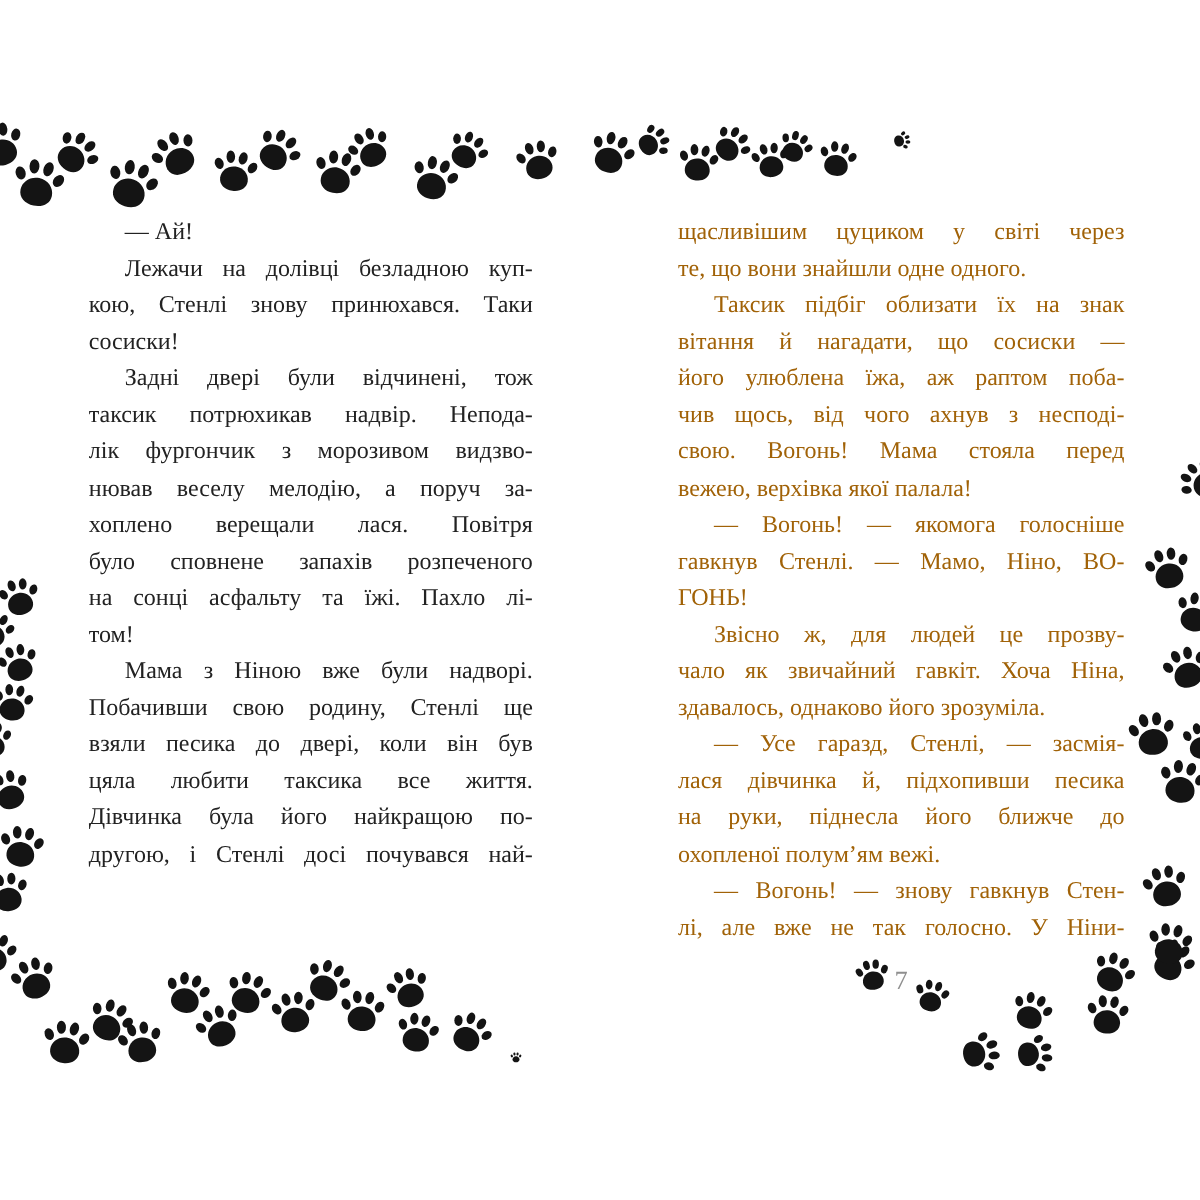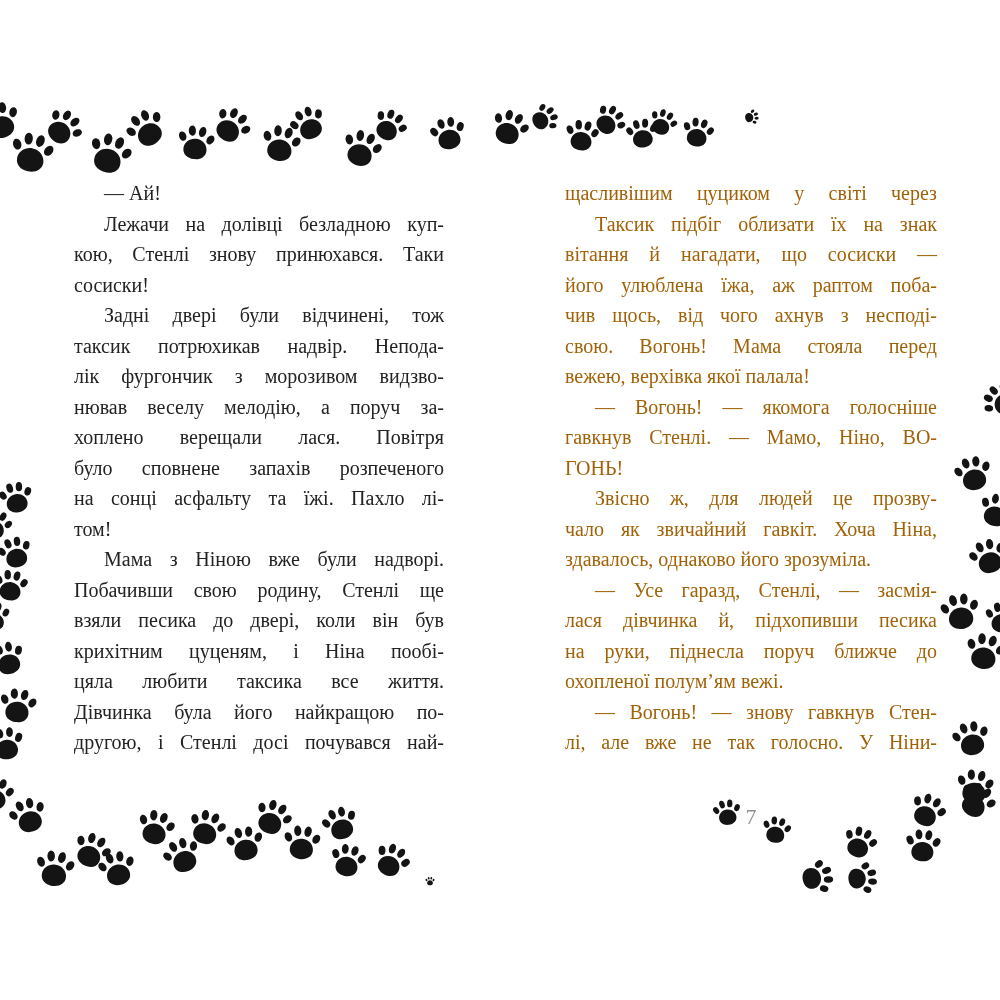--- a/index.html
+++ b/index.html
@@ -243,40 +243,40 @@
       <div class="line">таксик потрюхикав надвір. Непода-</div>
       <div class="line">лік фургончик з морозивом видзво-</div>
       <div class="line">нював веселу мелодію, а поруч за-</div>
       <div class="line">хоплено верещали лася. Повітря</div>
       <div class="line">було сповнене запахів розпеченого</div>
       <div class="line">на сонці асфальту та їжі. Пахло лі-</div>
       <div class="line end">том!</div>
       <div class="line indent">Мама з Ніною вже були надворі.</div>
       <div class="line">Побачивши свою родину, Стенлі ще</div>
       <div class="line">взяли песика до двері, коли він був</div>
-      <div class="line">крихітним цуценям, і Ніна пообі-</div>
       <div class="line">цяла любити таксика все життя.</div>
       <div class="line">Дівчинка була його найкращою по-</div>
       <div class="line">другою, і Стенлі досі почувався най-</div>
     </div>
   <div id="right-col" class="col" style="color: #a16207;">
       <div class="line">щасливішим цуциком у світі через</div>
+      <div class="line end">те, що вони знайшли одне одного.</div>
       <div class="line indent">Таксик підбіг облизати їх на знак</div>
       <div class="line">вітання й нагадати, що сосиски —</div>
       <div class="line">його улюблена їжа, аж раптом поба-</div>
       <div class="line">чив щось, від чого ахнув з несподі-</div>
       <div class="line">свою. Вогонь! Мама стояла перед</div>
       <div class="line end">вежею, верхівка якої палала!</div>
       <div class="line indent">— Вогонь! — якомога голосніше</div>
       <div class="line">гавкнув Стенлі. — Мамо, Ніно, ВО-</div>
       <div class="line end">ГОНЬ!</div>
       <div class="line indent">Звісно ж, для людей це прозву-</div>
       <div class="line">чало як звичайний гавкіт. Хоча Ніна,</div>
       <div class="line end">здавалось, однаково його зрозуміла.</div>
       <div class="line indent">— Усе гаразд, Стенлі, — засмія-</div>
       <div class="line">лася дівчинка й, підхопивши песика</div>
-      <div class="line">на руки, піднесла поруч ближче до</div>
+      <div class="line">на руки, піднесла його ближче до</div>
       <div class="line end">охопленої полум’ям вежі.</div>
       <div class="line indent">— Вогонь! — знову гавкнув Стен-</div>
       <div class="line">лі, але вже не так голосно. У Ніни-</div>
     </div>
   <div class="page-number" style="color: rgb(143, 143, 143);">7</div>
 </div>
 
 </body></html>

